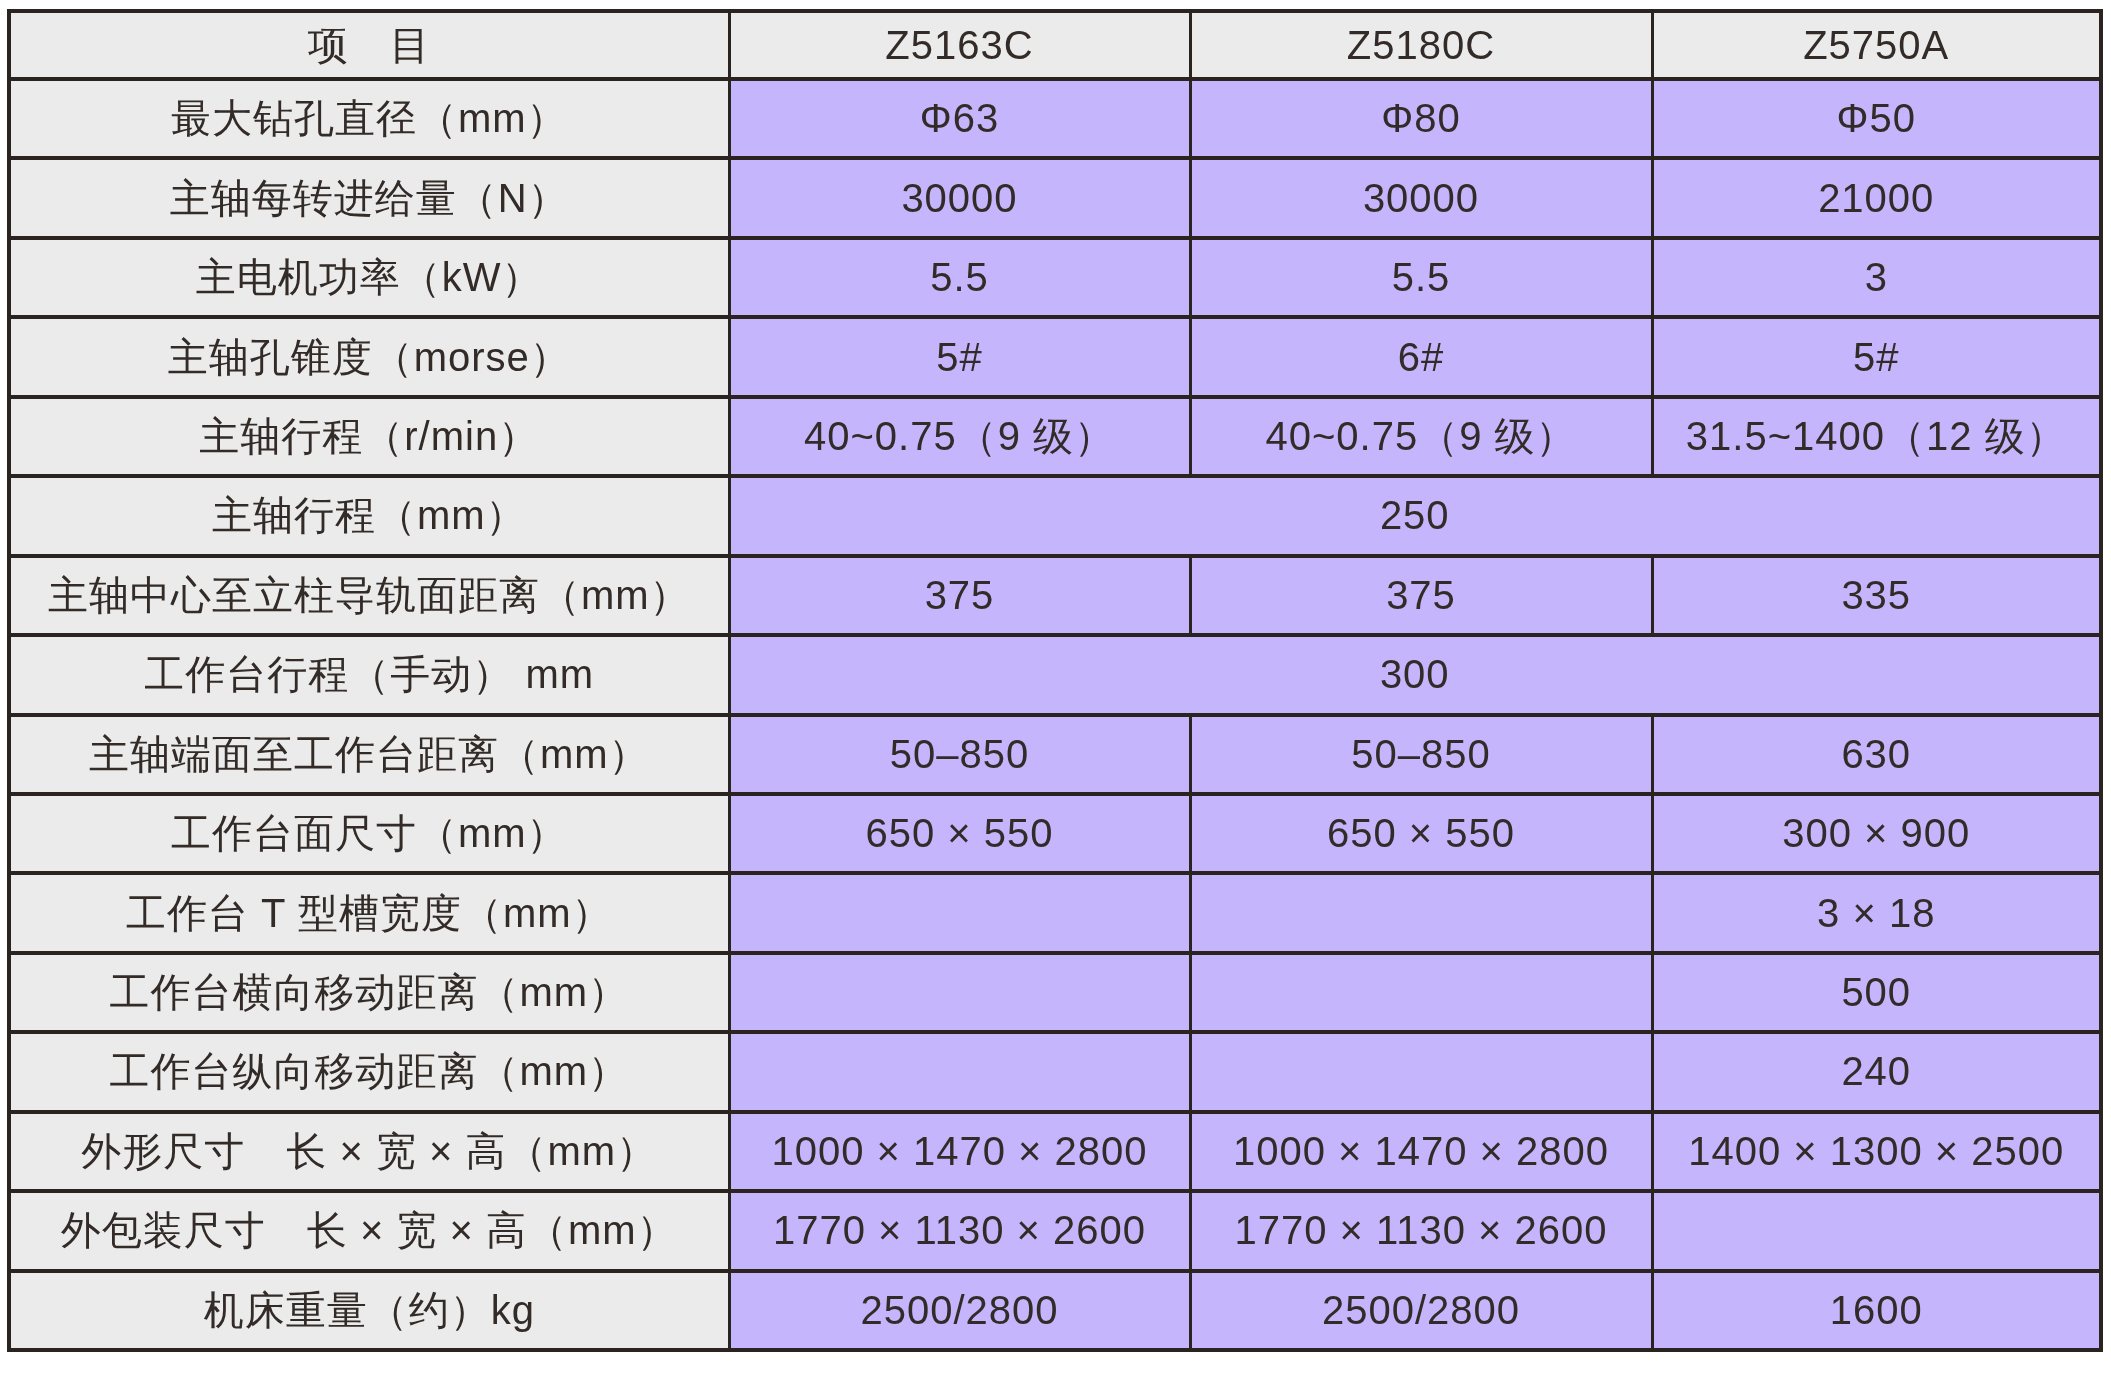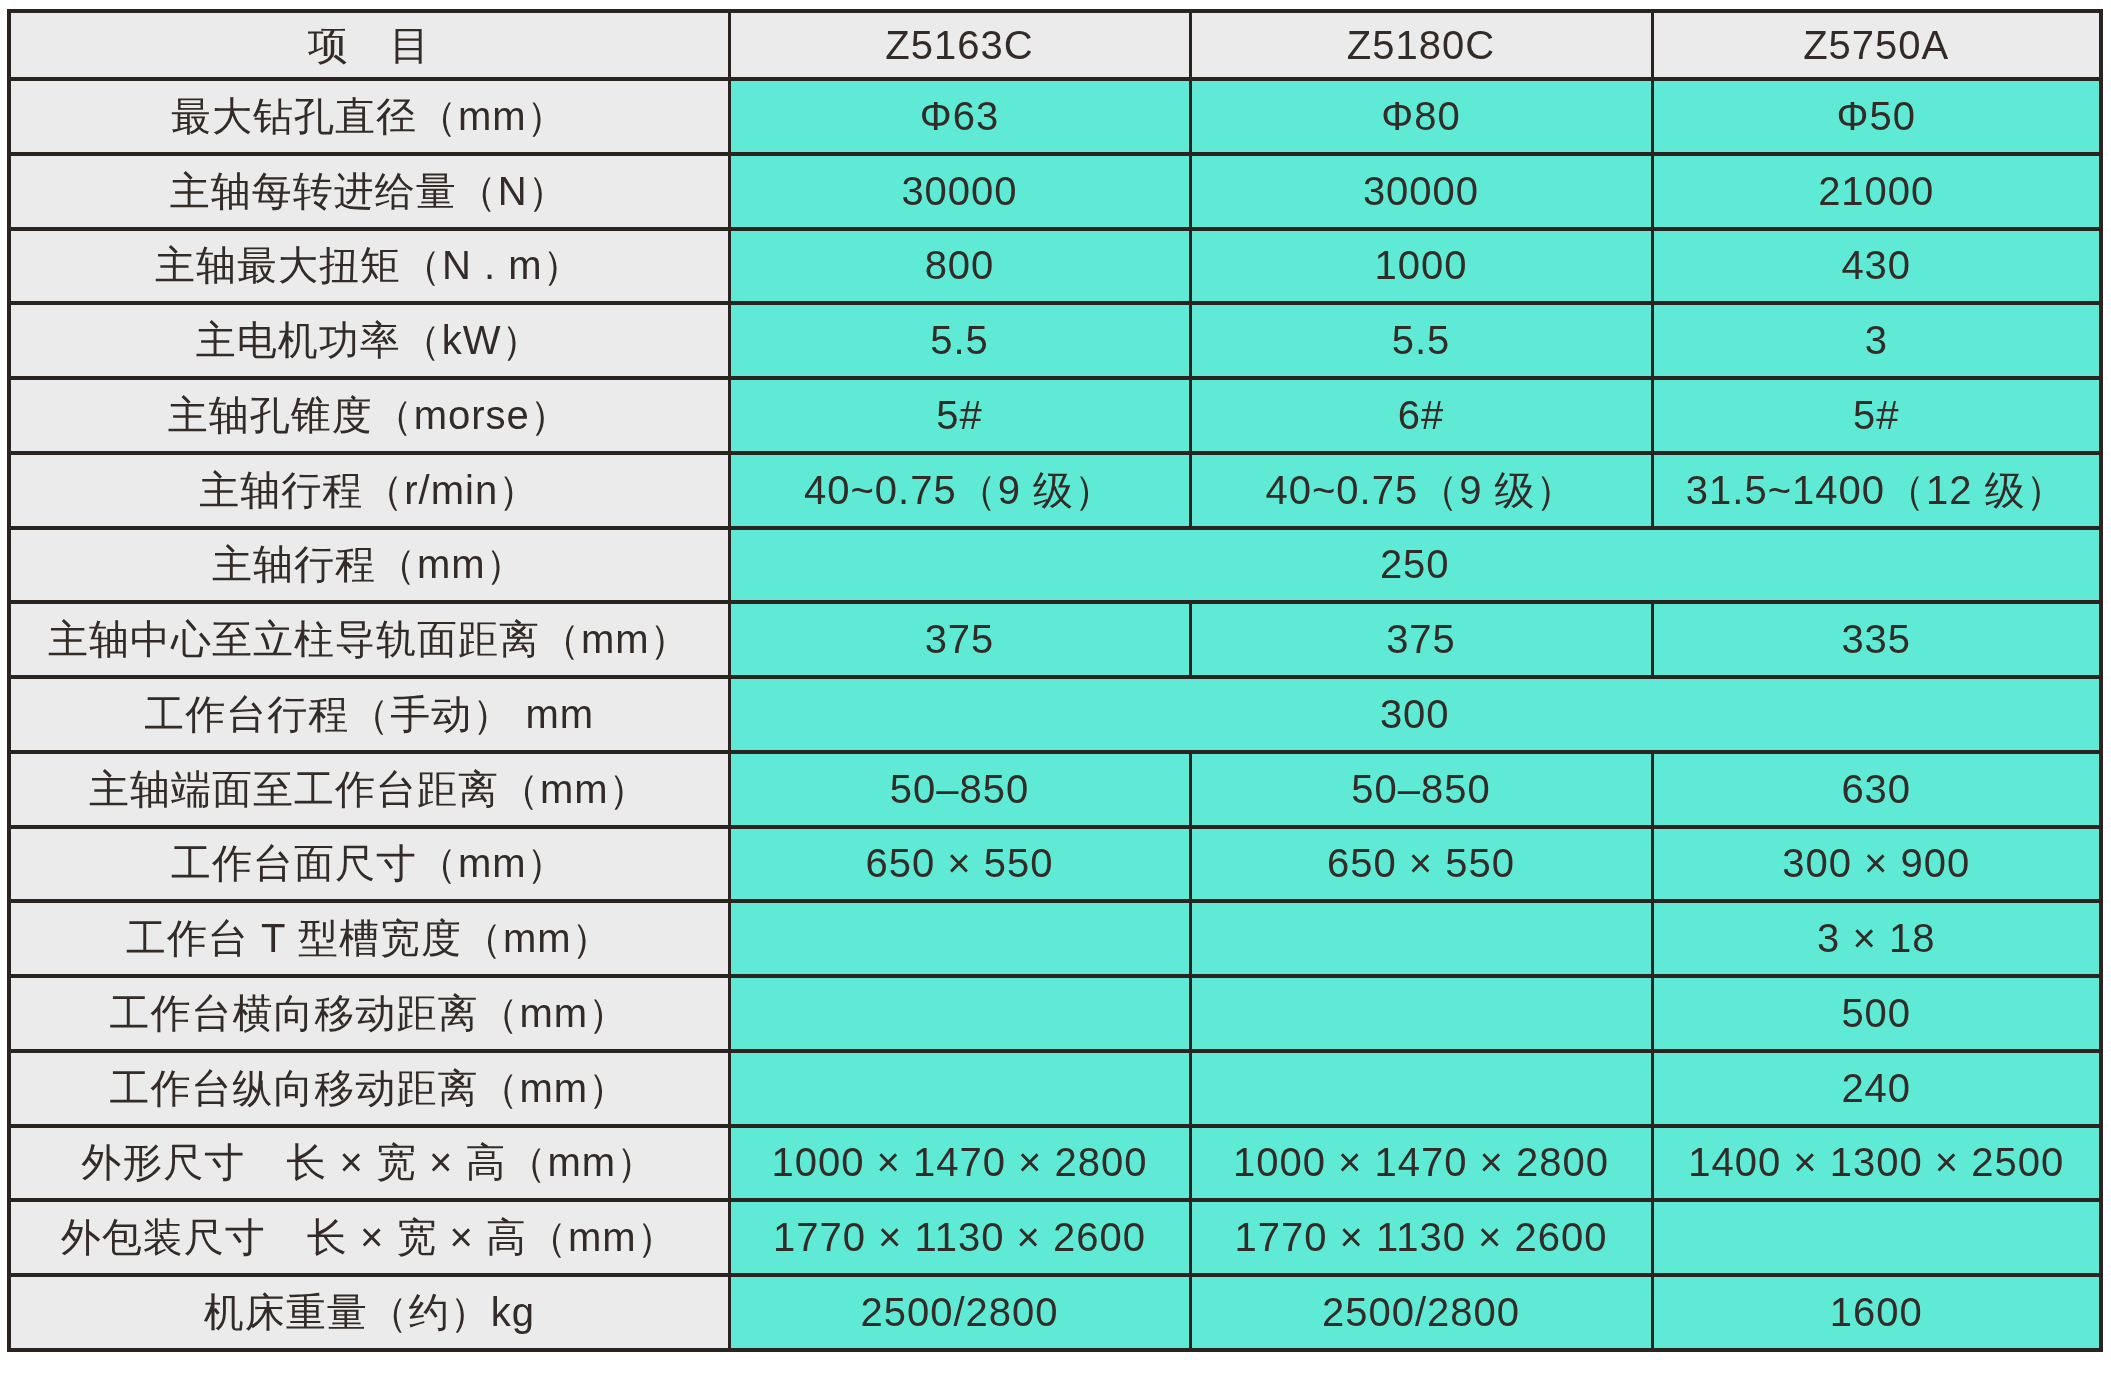--- a/index.html
+++ b/index.html
@@ -40,21 +40,21 @@
     letter-spacing: 1px;
     white-space: nowrap;
     overflow: hidden;
   }
   .spec thead tr { height: 68px; }
   .spec tbody tr { height: 67px; }
   .spec th, .spec td.lab {
     background: #ebebeb;
   }
   .spec td.val {
-    background: #5eead4;
+    background: #c4b5fd;
   }
 </style>
 </head>
 <body>
 
 <div class="canvas">
   <table class="spec">
     <colgroup>
       <col style="width:720px">
       <col style="width:461px">
@@ -74,26 +74,20 @@
         <td class="lab">最大钻孔直径（mm）</td>
         <td class="val">Φ63</td>
         <td class="val">Φ80</td>
         <td class="val">Φ50</td>
       </tr>
       <tr>
         <td class="lab">主轴每转进给量（N）</td>
         <td class="val">30000</td>
         <td class="val">30000</td>
         <td class="val">21000</td>
-      </tr>
-      <tr>
-        <td class="lab">主轴最大扭矩（N . m）</td>
-        <td class="val">800</td>
-        <td class="val">1000</td>
-        <td class="val">430</td>
       </tr>
       <tr>
         <td class="lab">主电机功率（kW）</td>
         <td class="val">5.5</td>
         <td class="val">5.5</td>
         <td class="val">3</td>
       </tr>
       <tr>
         <td class="lab">主轴孔锥度（morse）</td>
         <td class="val">5#</td>

